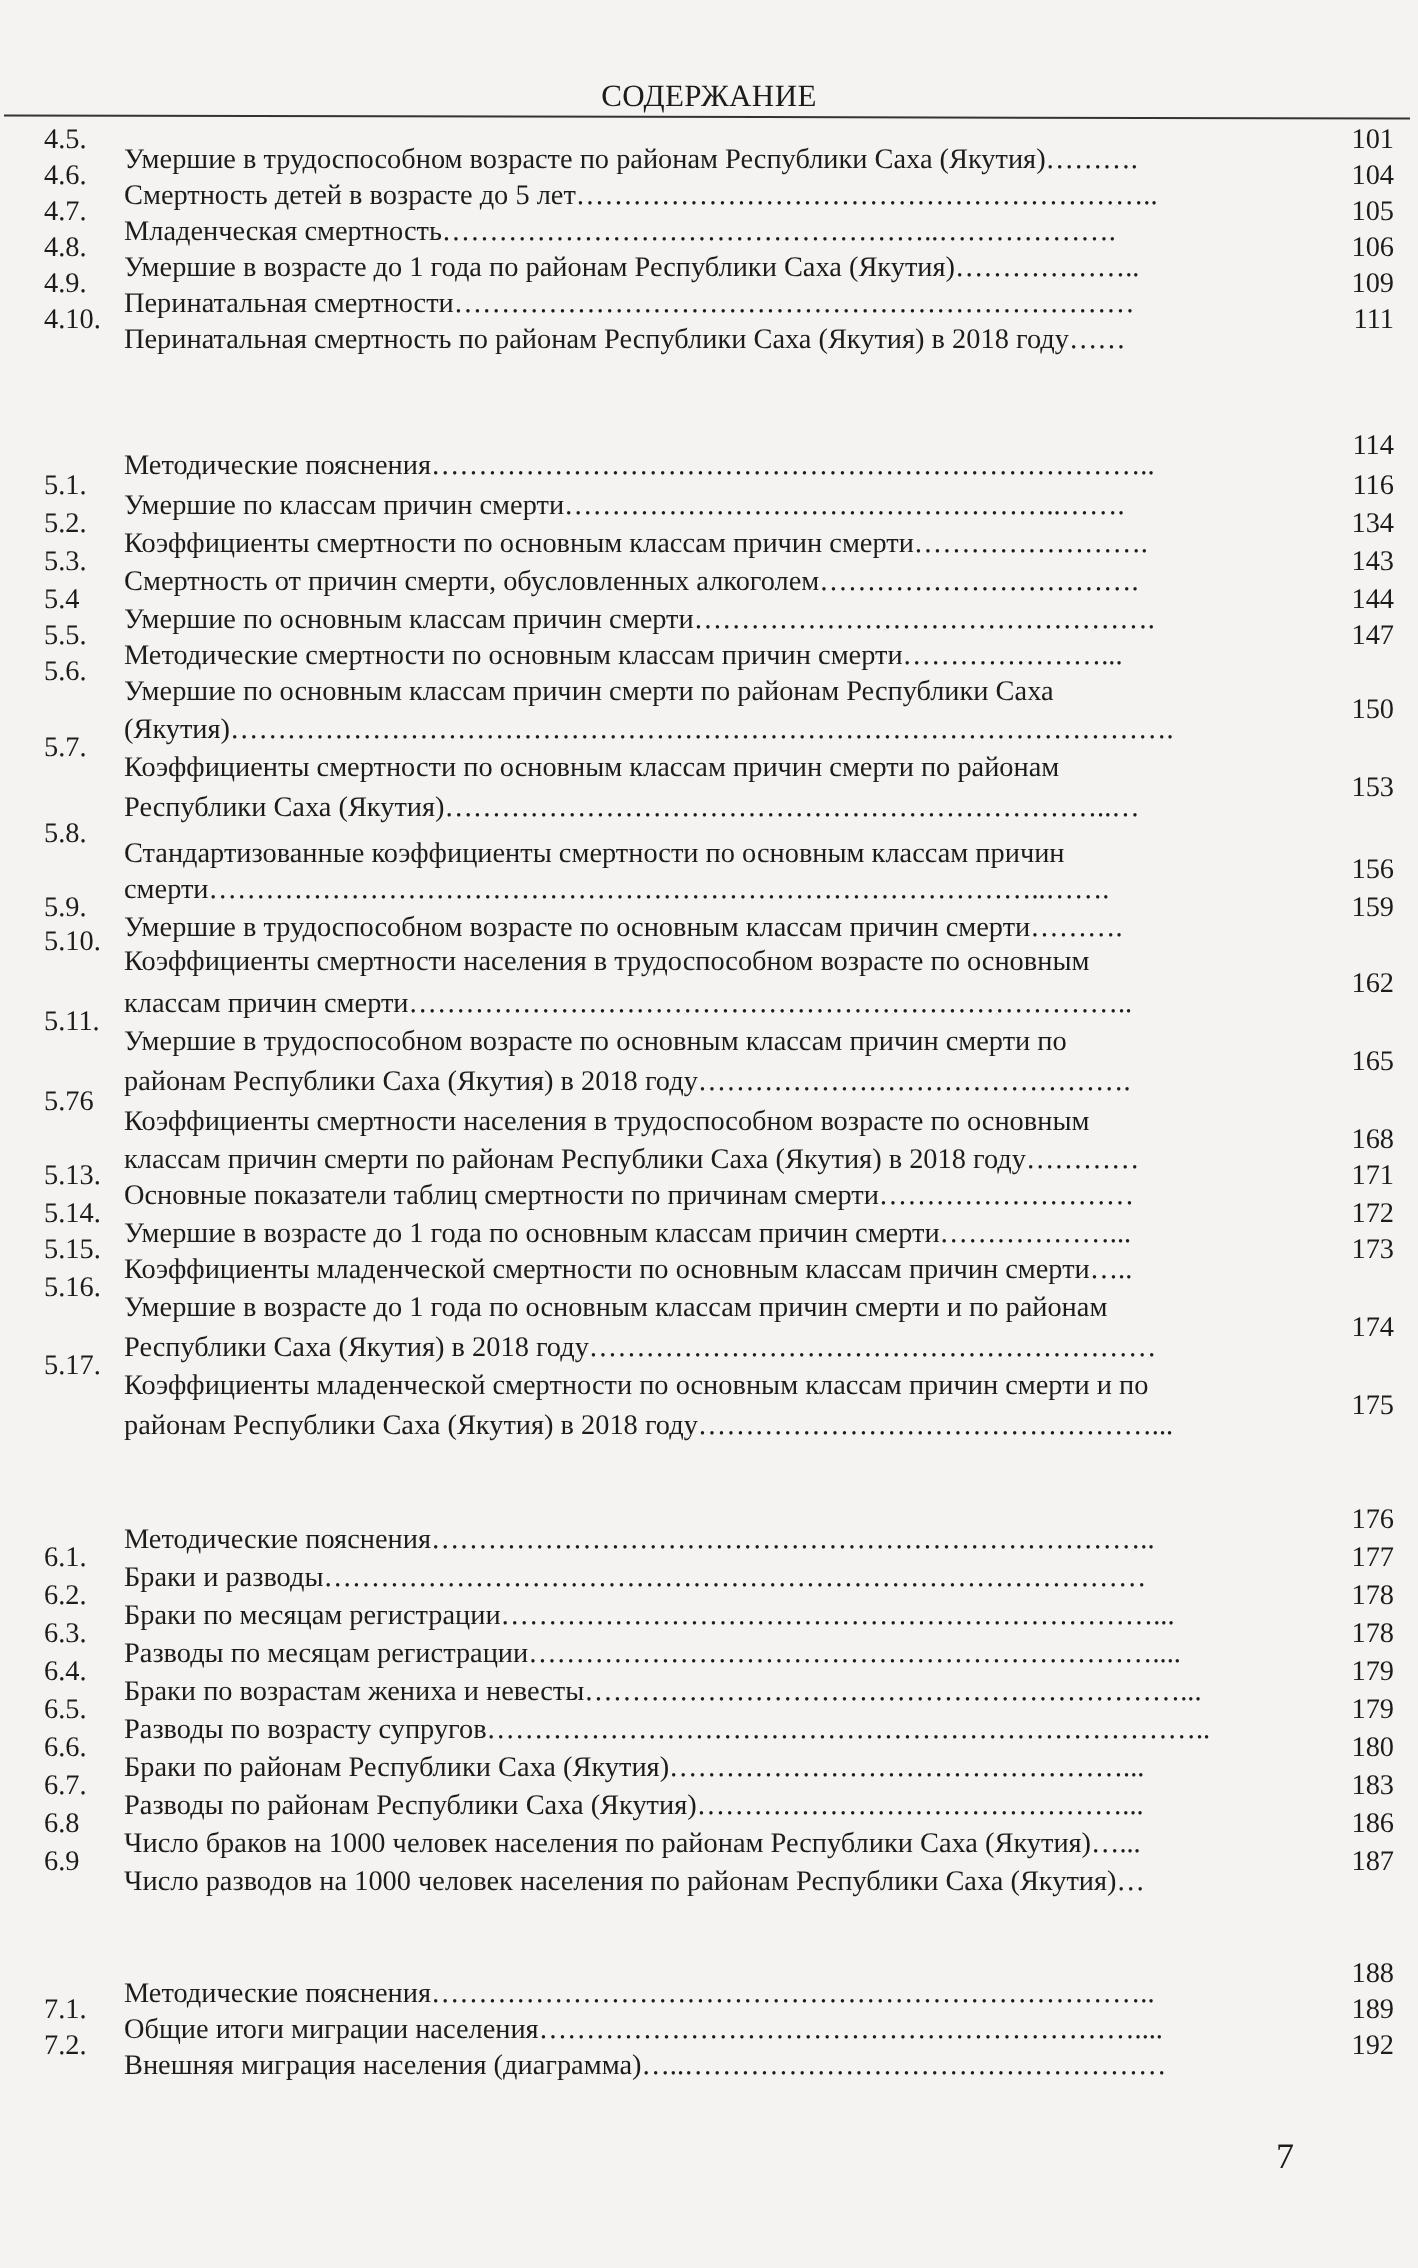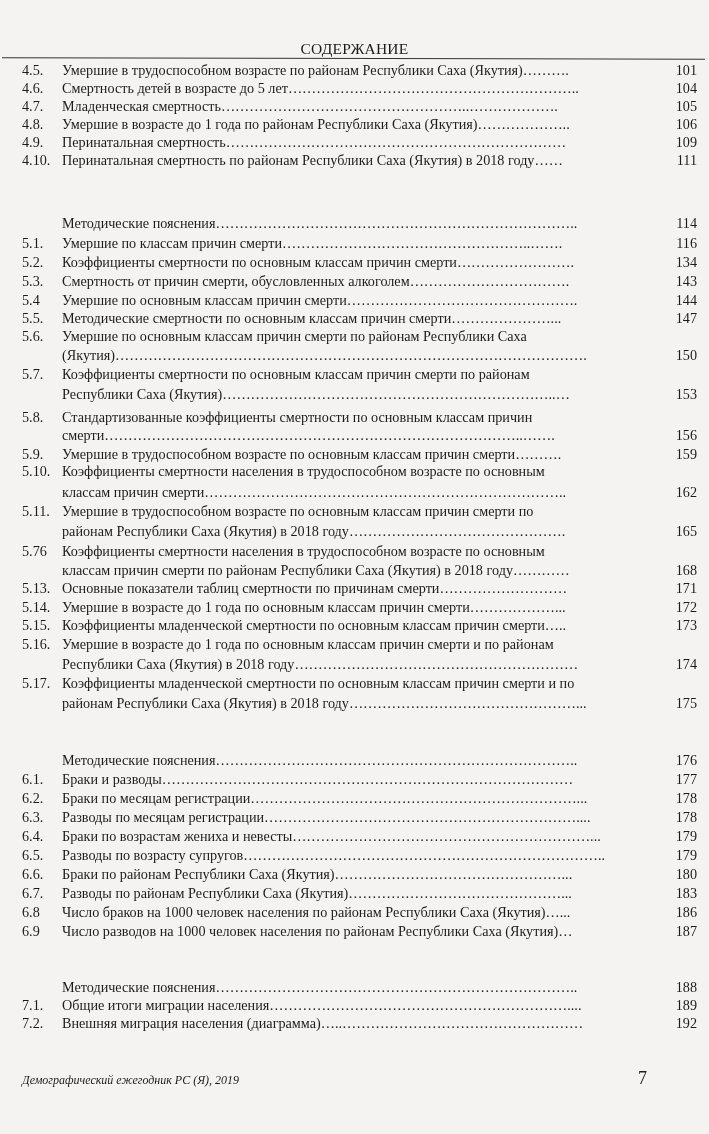--- a/index.html
+++ b/index.html
@@ -17,21 +17,21 @@
   }
   .header-rule {
     position: absolute; top: 58px; left: 2px; width: 703px; height: 0;
     border-top: 1.4px solid #333;
     transform: rotate(0.12deg);
   }
   .row {
     position: absolute; left: 0; width: 709px; font-size: 14.2px; line-height: 16px;
   }
   .num { position: absolute; left: 22px; text-align: center; }
-  .txt { position: absolute; left: 62px; width: 600px; }
+  .txt { position: absolute; left: 62px; width: 600px; margin-top: 10px; }
   .txt.just { text-align: justify; text-align-last: left; }
   .pg { position: absolute; left: 665px; width: 32px; text-align: right; }
   .sec {
     position: absolute; left: 0; width: 709px; text-align: center;
     font-weight: bold; font-size: 15.5px;
   }
   .footer-title {
     position: absolute; top: 1073px; left: 22px; font-style: italic; font-size: 12px;
   }
   .footer-page {
@@ -60,21 +60,21 @@
     <span class="txt">Младенческая смертность……………………………………………..……………….</span>
     <span class="pg">105</span>
   </div>
   <div class="row" style="top:116px">
     <span class="num">4.8.</span>
     <span class="txt">Умершие в возрасте до 1 года по районам Республики Саха (Якутия)………………..</span>
     <span class="pg">106</span>
   </div>
   <div class="row" style="top:134px">
     <span class="num">4.9.</span>
-    <span class="txt">Перинатальная смертность………………………………………………………………</span>
+    <span class="txt">Перинатальная смертности………………………………………………………………</span>
     <span class="pg">109</span>
   </div>
   <div class="row" style="top:152px">
     <span class="num">4.10.</span>
     <span class="txt">Перинатальная смертность по районам Республики Саха (Якутия) в 2018 году……</span>
     <span class="pg">111</span>
   </div>
 
 
   <div class="row" style="top:215px">
@@ -264,15 +264,14 @@
     <span class="num">7.1.</span>
     <span class="txt">Общие итоги миграции населения………………………………………………………....</span>
     <span class="pg">189</span>
   </div>
   <div class="row" style="top:1015px">
     <span class="num">7.2.</span>
     <span class="txt">Внешняя миграция населения (диаграмма)…..……………………………………………</span>
     <span class="pg">192</span>
   </div>
 
-  <div class="footer-title">Демографический ежегодник РС (Я), 2019</div>
   <div class="footer-page">7</div>
 </div>
 
 </body></html>

